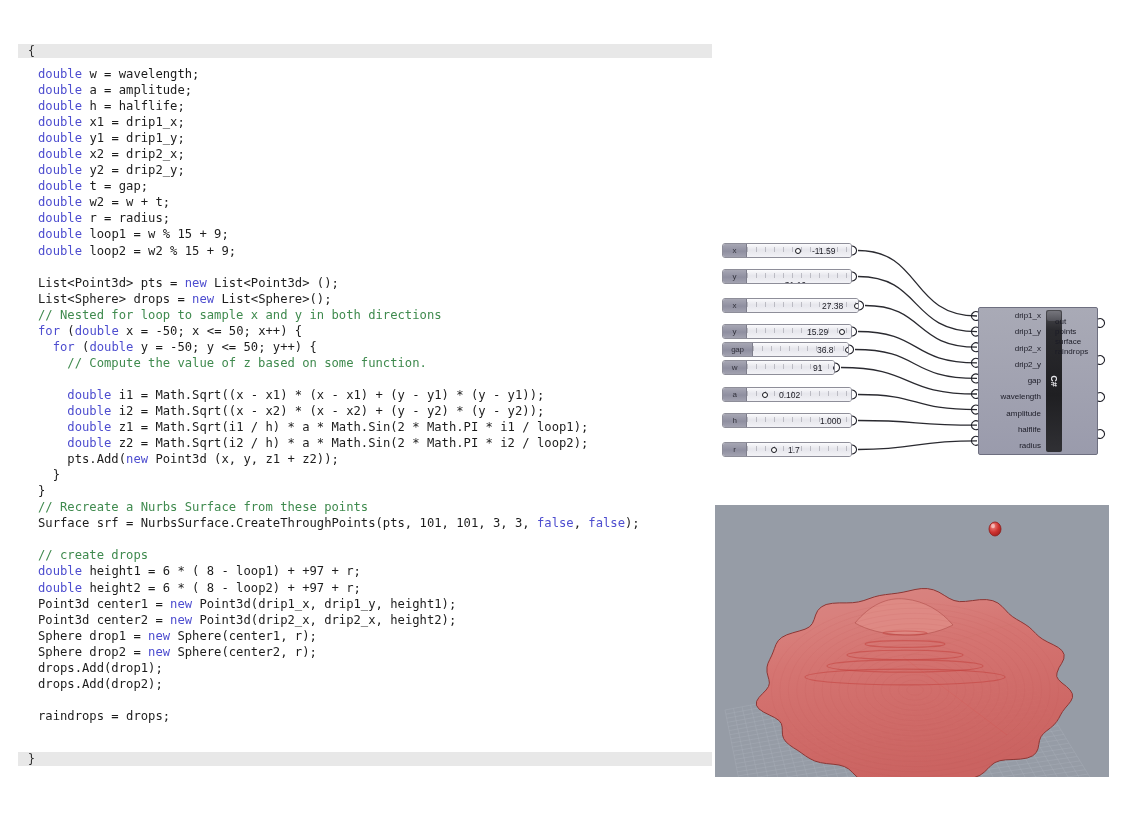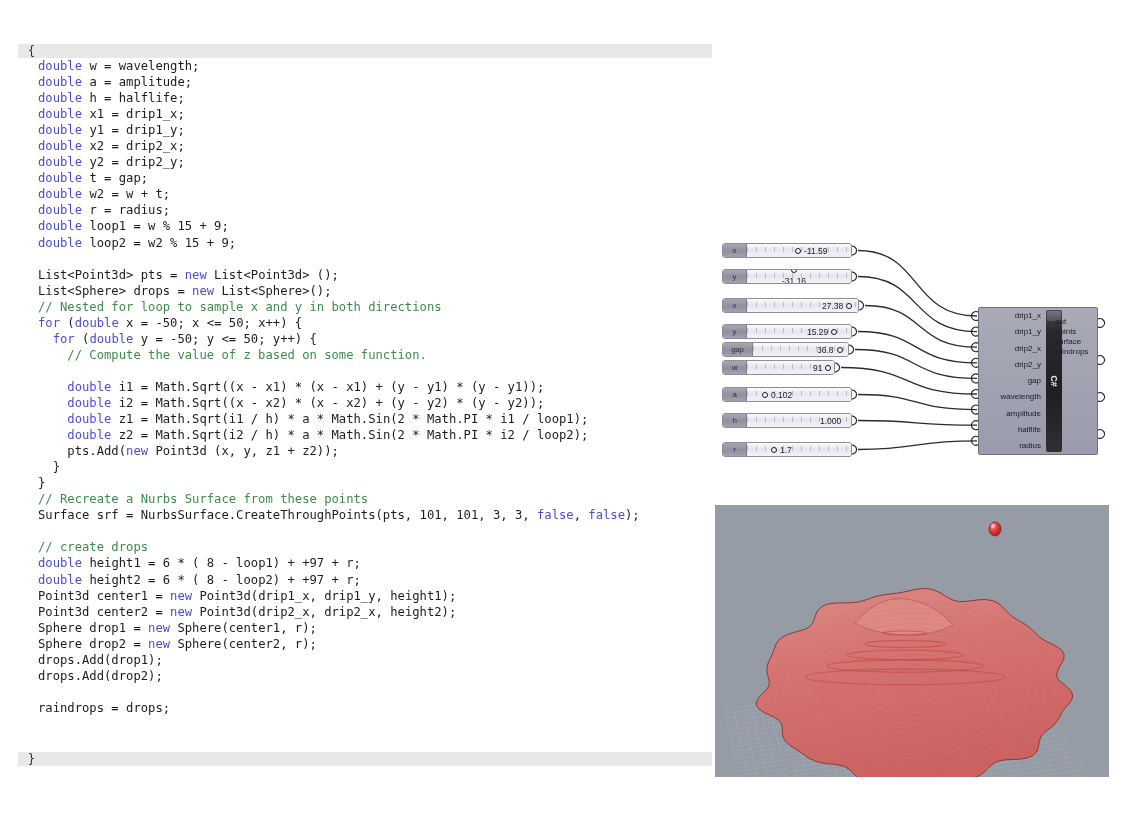--- a/index.html
+++ b/index.html
@@ -29,21 +29,21 @@
     font-size: 11.5px; color: #2a2a2a; line-height: 14px;
   }
   .brace-line.open { top: 0px; }
   .brace-line.close { top: 708px; }
 
   #code-body {
     position: absolute; left: 0; top: 14px;
     width: 694px; height: 738px;
     background: #ffffff;
     overflow: hidden;
-    padding-top: 0;
+    padding-top: 8px;
     box-sizing: border-box;
   }
   .code-line {
     font-family: "DejaVu Sans Mono", monospace;
     font-size: 12.2px;
     line-height: 16.05px;
     color: #1c1c1c;
     white-space: pre;
     padding-left: 20px;
     letter-spacing: 0px;
@@ -89,21 +89,21 @@
     background:
       repeating-linear-gradient(to right, rgba(150,150,160,.55) 0 1px, transparent 1px 9px),
       linear-gradient(to bottom, #fbfbfd 0%, #e6e6ec 45%, #f2f2f6 100%);
     background-position: 0 3px, 0 0;
     background-size: 9px 5px, 100% 100%;
     background-repeat: repeat-x, no-repeat;
     display: flex; align-items: center;
   }
   .slider .valwrap {
     position: absolute;
-    display: flex; align-items: center; gap: 3px;
+    display: flex; align-items: center; gap: 11px;
     font-size: 8.5px; color: #22222a;
     font-family: "Liberation Sans", sans-serif;
     white-space: nowrap;
   }
   .knob {
     width: 6px; height: 6px; border-radius: 50%;
     border: 1.6px solid #15151c; background: #ffffff;
     box-sizing: border-box; flex: 0 0 auto;
   }
 

